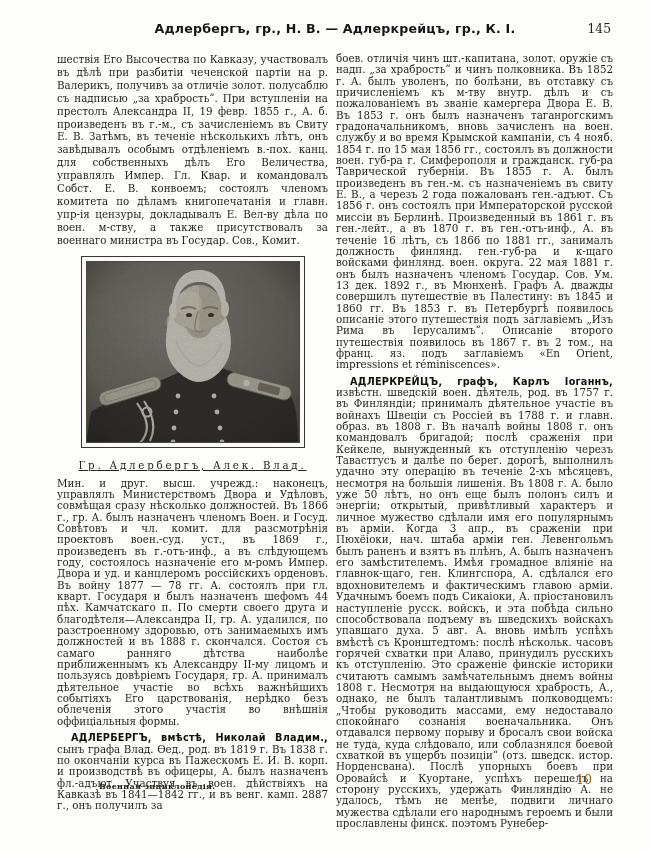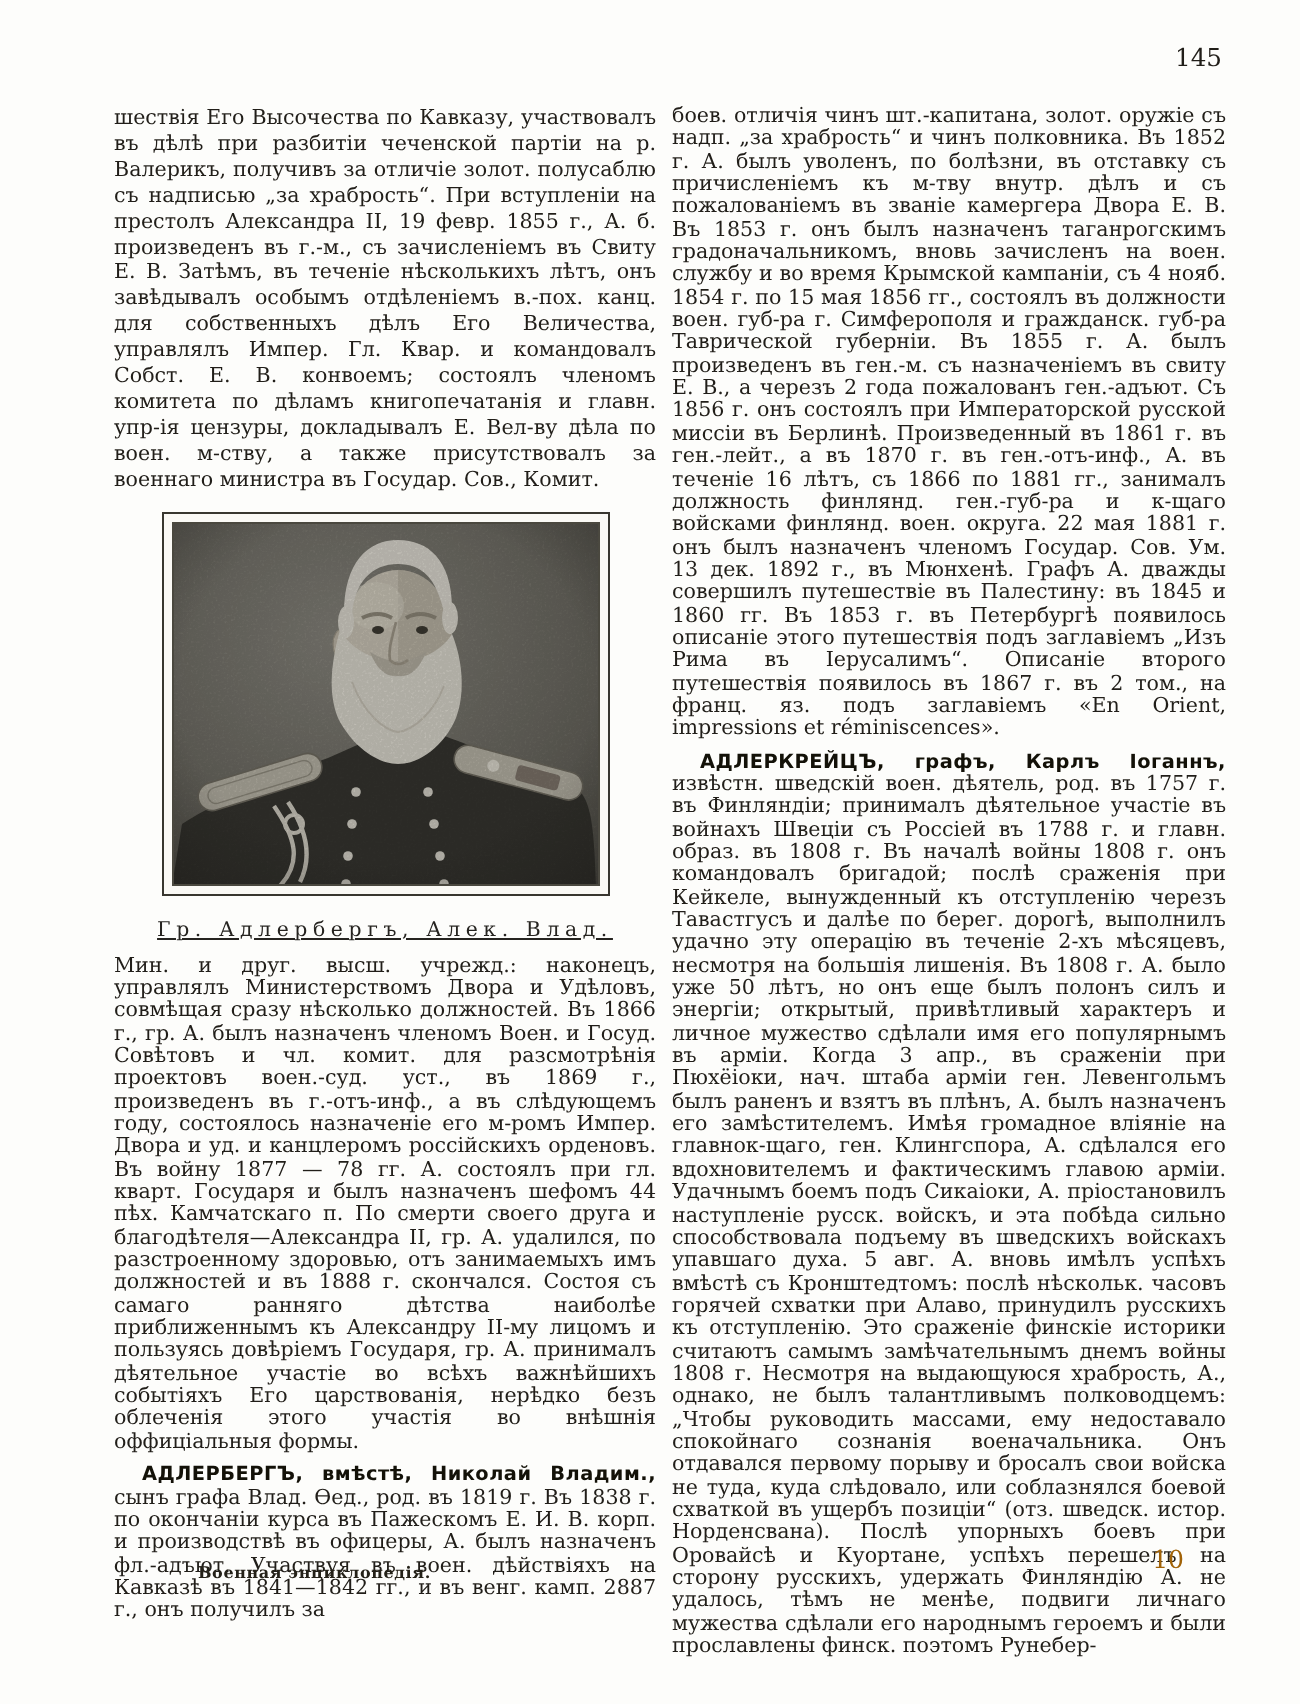--- a/index.html
+++ b/index.html
@@ -53,20 +53,21 @@
     position:absolute; left:552px; top:772px; width:40px; text-align:right;
     font-size:12.5px; color:#a16207;
   }
 </style>
 </head>
 <body>
 
 <div class="page">
 
   <div class="header-band">
+    <div class="running-title">Адлербергъ, гр., Н. В. — Адлеркрейцъ, гр., К. І.</div>
     <div class="page-number">145</div>
   </div>
 
   <div class="columns">
 
     <section class="col col-left" lang="ru">
       <p class="body para-top-left">шествія Его Высочества по Кавказу, участвовалъ въ дѣлѣ при разбитіи чеченской партіи на р. Валерикъ, получивъ за отличіе золот. полусаблю съ надписью „за храбрость“. При вступленіи на престолъ Александра II, 19 февр. 1855 г., А. б. произведенъ въ г.-м., съ зачисленіемъ въ Свиту Е. В. Затѣмъ, въ теченіе нѣсколькихъ лѣтъ, онъ завѣдывалъ особымъ отдѣленіемъ в.-пох. канц. для собственныхъ дѣлъ Его Величества, управлялъ Импер. Гл. Квар. и командовалъ Собст. Е. В. конвоемъ; состоялъ членомъ комитета по дѣламъ книгопечатанія и главн. упр-ія цензуры, докладывалъ Е. Вел-ву дѣла по воен. м-ству, а также присутствовалъ за военнаго министра въ Государ. Сов., Комит.</p>
 
       <figure class="portrait">
         <span class="frame">

